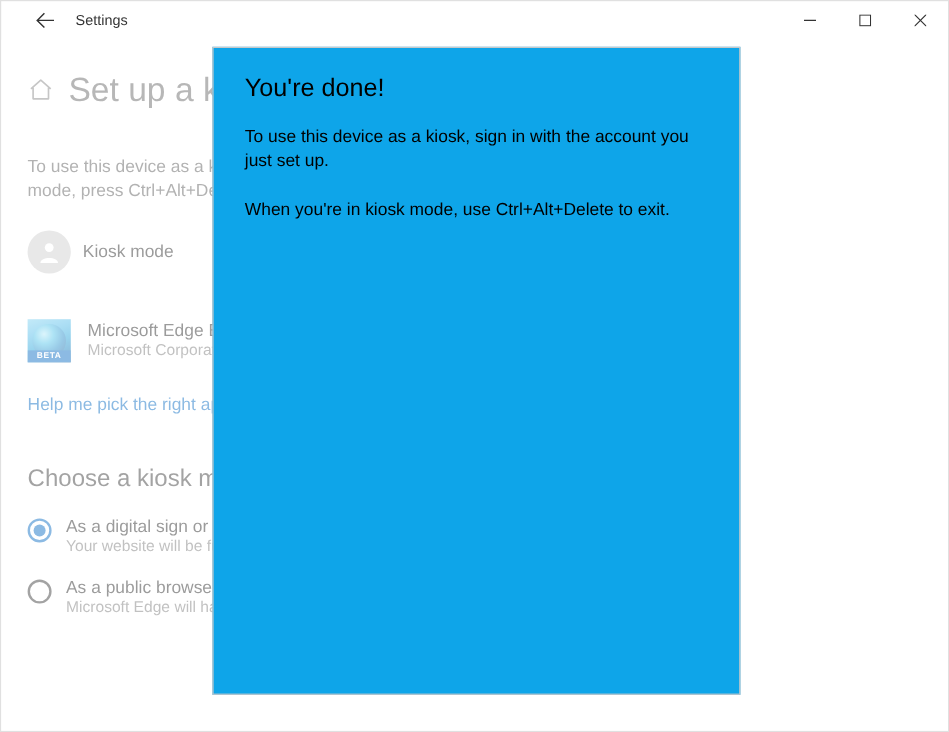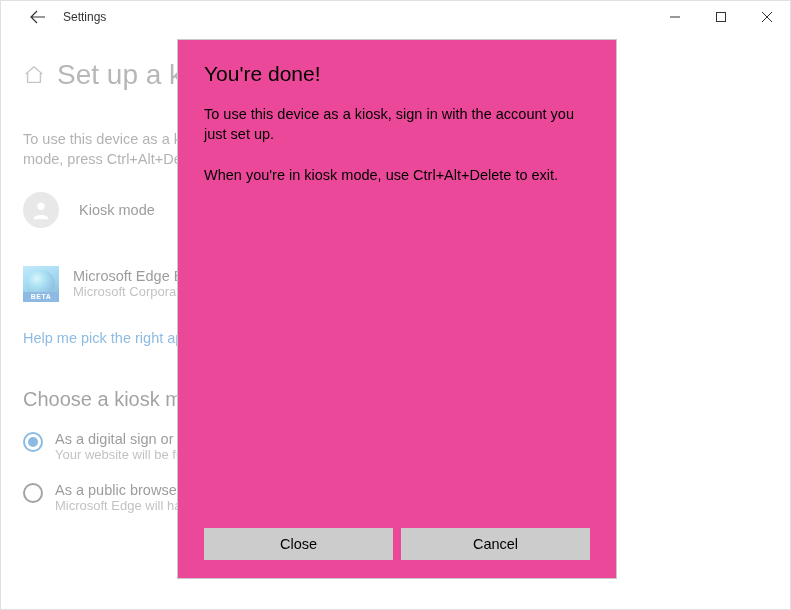--- a/index.html
+++ b/index.html
@@ -95,21 +95,21 @@
       width: 36px;
       height: 36px;
       border-radius: 50%;
       background: #cccccc;
       display: flex;
       align-items: center;
       justify-content: center;
       color: #fff;
     }
     .kiosk-row .label {
-      margin-left: 20px;
+      margin-left: 10px;
       font-size: 14.5px;
       color: #222;
     }
     .app-row {
       display: flex;
       align-items: center;
       margin-top: 38px;
     }
     .edge-icon {
       width: 36px;
@@ -207,21 +207,21 @@
       bottom: 0;
       background: rgba(255,255,255,0.55);
     }
     
     .dialog {
       position: absolute;
       top: 38px;
       left: 176px;
       width: 440px;
       height: 540px;
-      background: #ec4899;
+      background: #0ea5e9;
       border: 1px solid #c8c8c8;
       padding: 22px 26px 18px 26px;
       display: flex;
       flex-direction: column;
     }
     .dialog-title {
       font-size: 21px;
       font-weight: 400;
       color: #000;
     }
@@ -335,17 +335,13 @@
 </div>
 
 <div class="scrim"></div>
 
 <div class="dialog">
   <div class="dialog-title">You're done!</div>
   <div class="dialog-body">
     <p>To use this device as a kiosk, sign in with the account you just set up.</p>
     <p>When you're in kiosk mode, use Ctrl+Alt+Delete to exit.</p>
   </div>
-  <div class="dialog-buttons">
-    <button class="dialog-btn">Close</button>
-    <button class="dialog-btn">Cancel</button>
-  </div>
 </div>
 
 </body></html>

